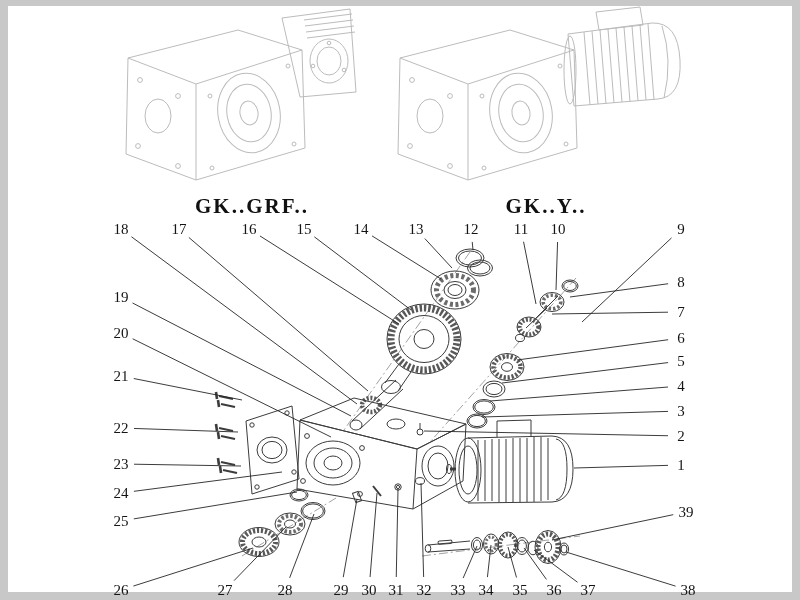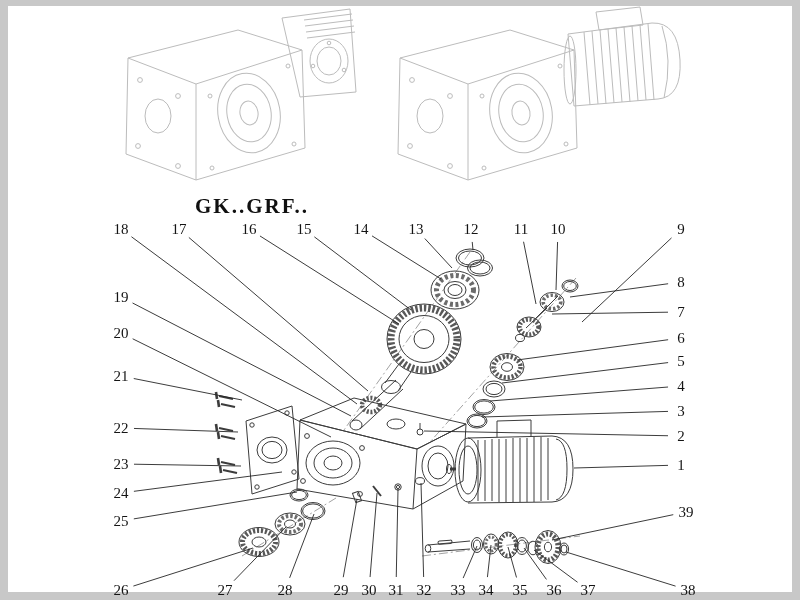--- a/index.html
+++ b/index.html
@@ -81,20 +81,21 @@
       <line x1="624" y1="27" x2="630" y2="102"></line>
       <line x1="632" y1="26" x2="638" y2="101"></line>
       <line x1="640" y1="25" x2="646" y2="100"></line>
       <line x1="648" y1="24" x2="654" y2="100"></line>
       <path d="M596,12 L640,7 L643,25 L599,30 Z"></path>
       <path d="M662,26 Q673,60 664,98"></path>
     </g>
   </svg>
 
   <div class="variant-label" style="left:252px;top:206px">GK..GRF..</div>
+  <div class="variant-label" style="left:546px;top:206px">GK..Y..</div>
 
   <svg class="layer" viewBox="0 0 800 600">
     <g class="axis">
       <line x1="470" y1="252" x2="344" y2="430"></line>
       <line x1="576" y1="278" x2="430" y2="442"></line>
       <line x1="242" y1="556" x2="336" y2="498"></line>
       <line x1="422" y1="556" x2="580" y2="536"></line>
     </g>
     <g class="draw">
 

